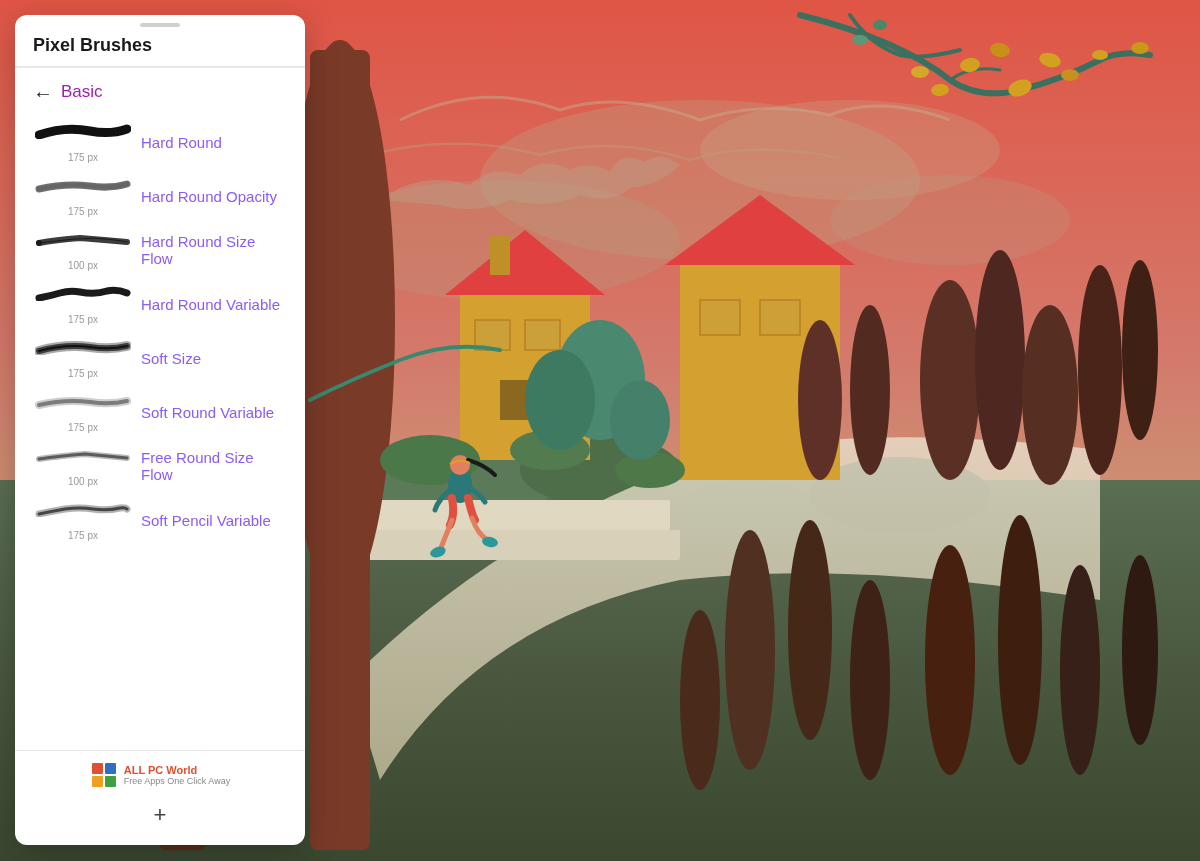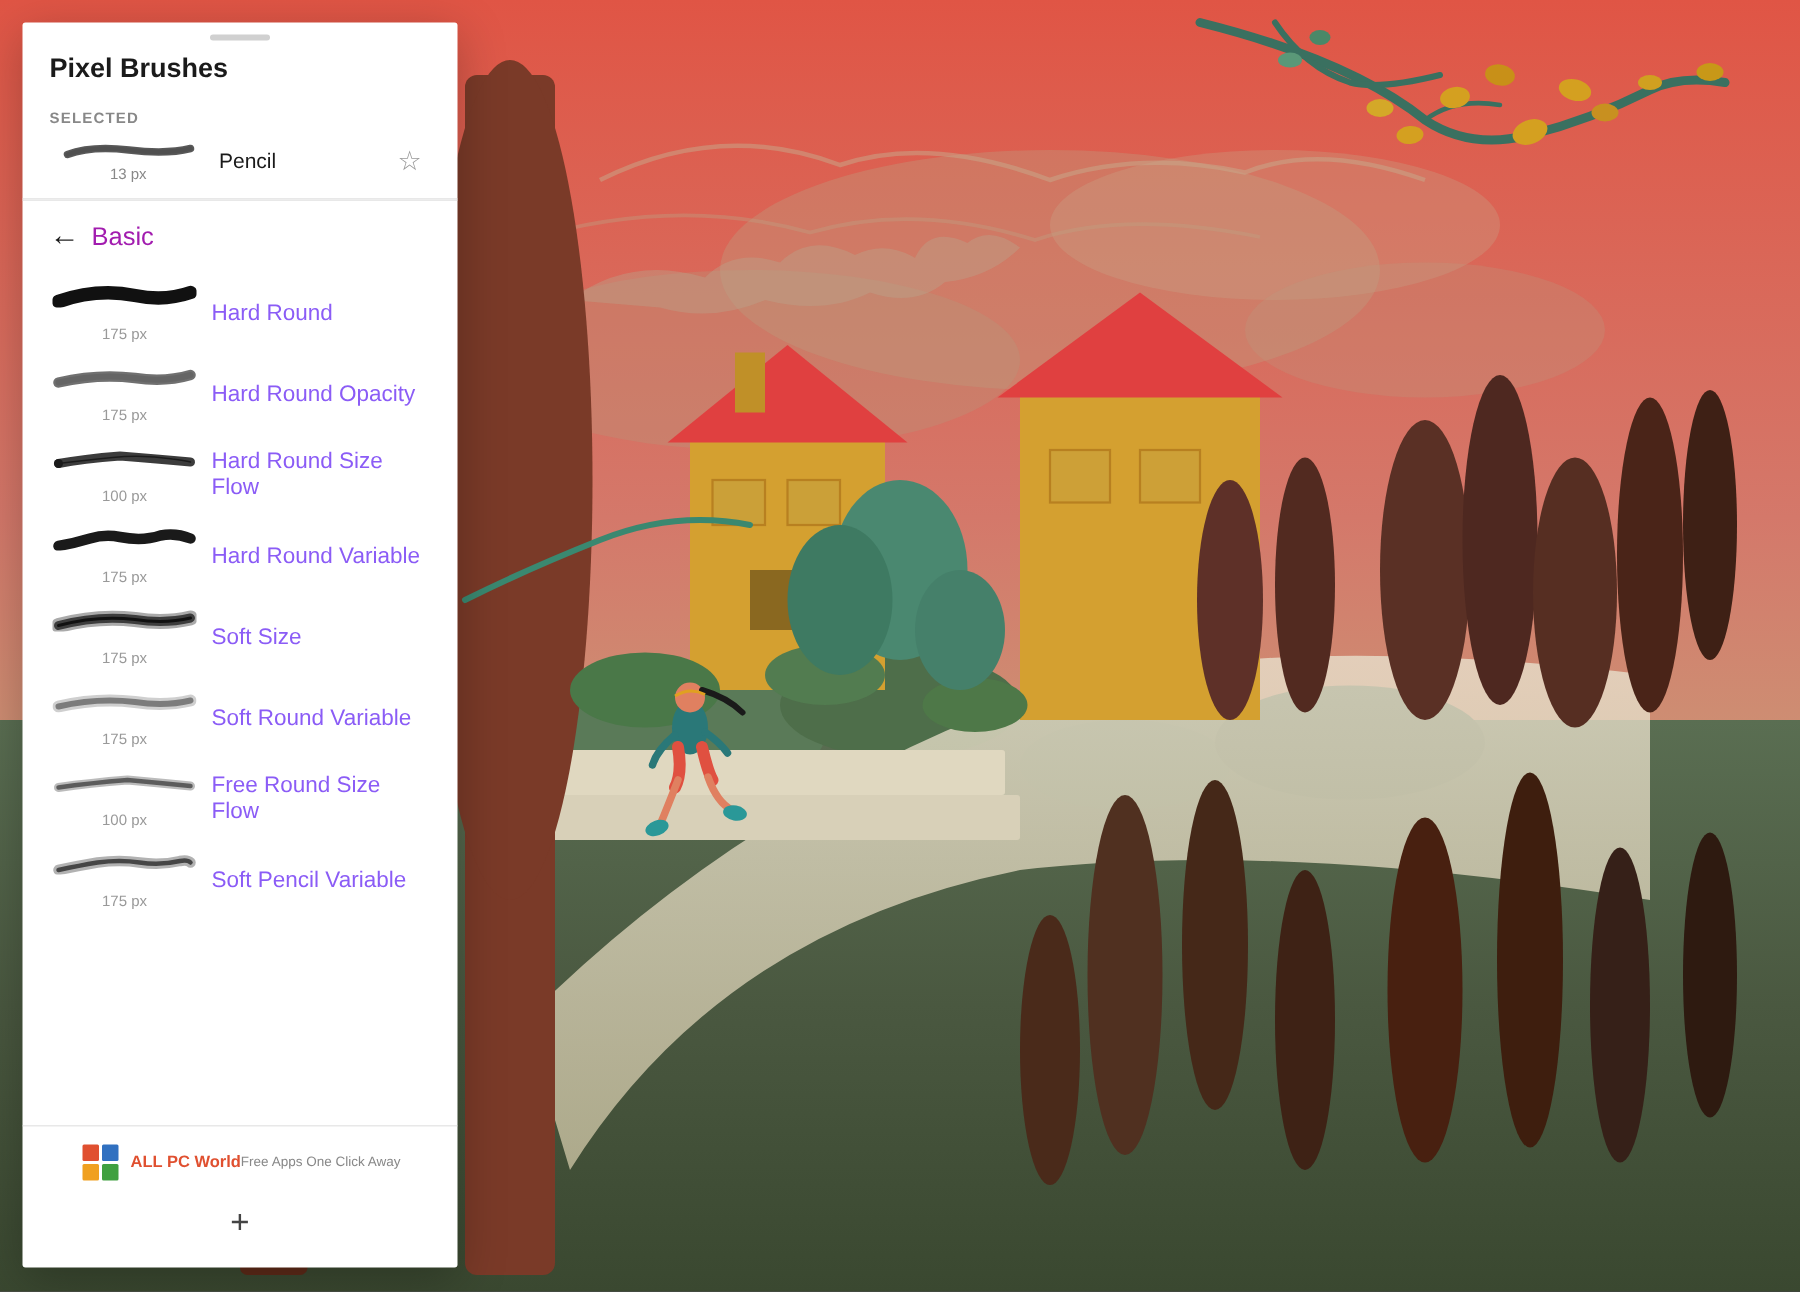--- a/index.html
+++ b/index.html
@@ -24,21 +24,21 @@
     }
 
     
     #panel {
       position: absolute;
       top: 15px;
       left: 15px;
       width: 290px;
       height: 830px;
       background: #ffffff;
-      border-radius: 2px;
+      border-radius: 12px;
       box-shadow: 0 8px 32px rgba(0,0,0,0.25);
       display: flex;
       flex-direction: column;
       overflow: hidden;
     }
 
     
     .panel-handle {
       display: flex;
       justify-content: center;
@@ -202,20 +202,21 @@
       gap: 8px;
       border-top: 1px solid #e8e8e8;
     }
     .watermark {
       display: flex;
       align-items: center;
       gap: 6px;
     }
     .watermark-text {
       display: flex;
+      flex-direction: column;
     }
     .watermark-title {
       font-size: 11px;
       font-weight: 700;
       color: #e05030;
     }
     .watermark-sub {
       font-size: 9px;
       color: #888;
     }
@@ -374,34 +375,20 @@
 <div id="panel">
 
   <div class="panel-handle">
     <div class="handle-bar"></div>
   </div>
 
   <div class="panel-header">
     <div class="panel-title">Pixel Brushes</div>
   </div>
 
-  <div class="selected-section">
-    <div class="selected-label">SELECTED</div>
-    <div class="selected-brush">
-      <div class="selected-brush-preview">
-        <svg width="90" height="18">
-          <path d="M4,12 Q20,6 45,9 Q70,12 86,8" stroke="#222" stroke-width="5" fill="none" stroke-linecap="round" opacity="0.75"></path>
-          <path d="M4,12 Q20,6 45,9 Q70,12 86,8" stroke="#444" stroke-width="3" fill="none" stroke-linecap="round" opacity="0.4"></path>
-        </svg>
-        <div class="brush-size-label">13 px</div>
-      </div>
-      <div class="brush-name-right">Pencil</div>
-      <div class="star-btn">☆</div>
-    </div>
-  </div>
 
   <div class="divider"></div>
 
 
   <div class="divider"></div>
 
   <div class="category-nav">
     <div class="back-btn">←</div>
     <div class="category-title">Basic</div>
   </div>

